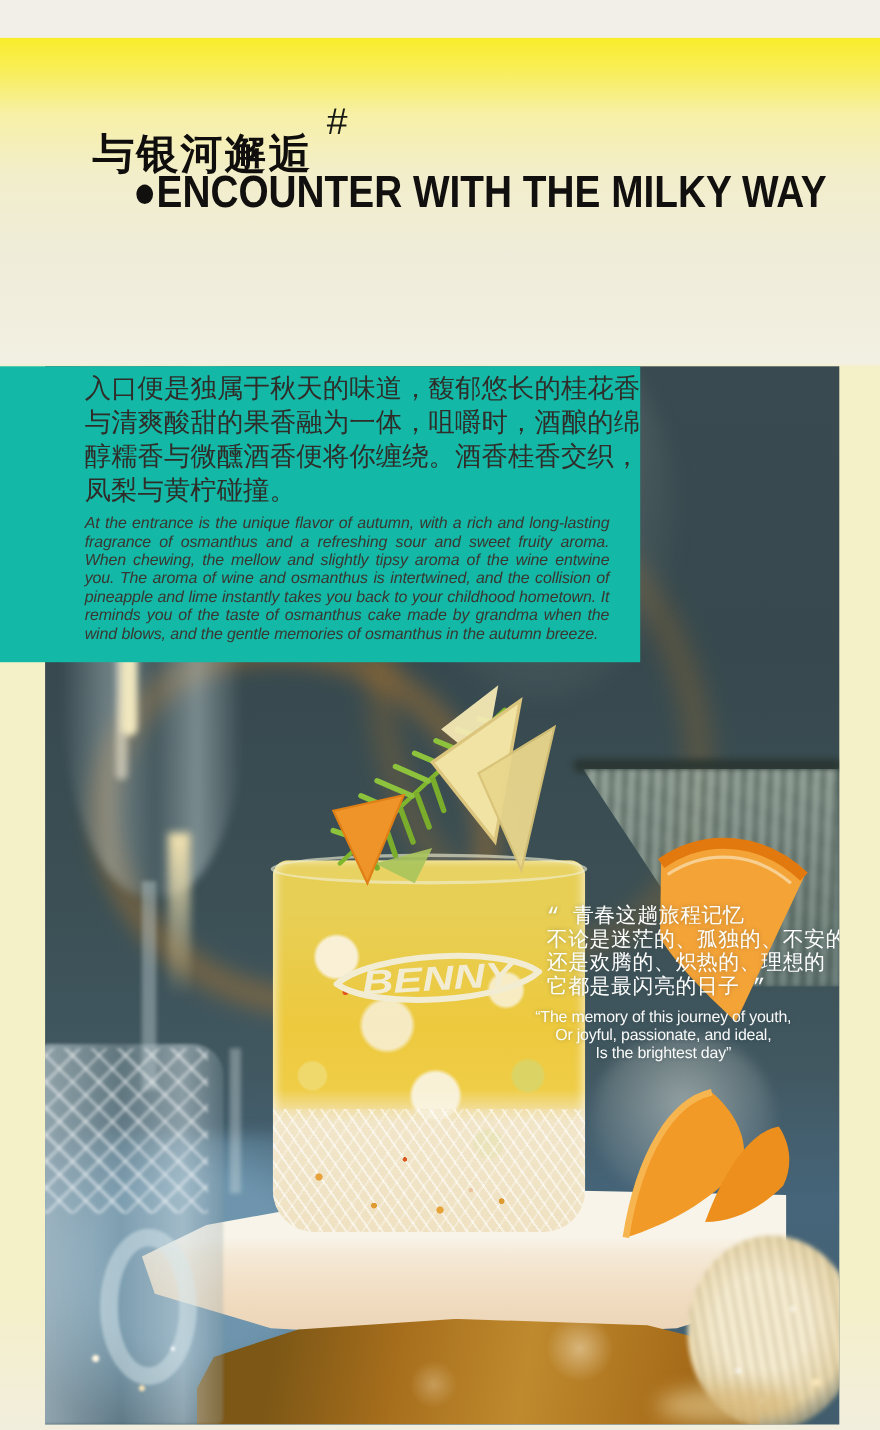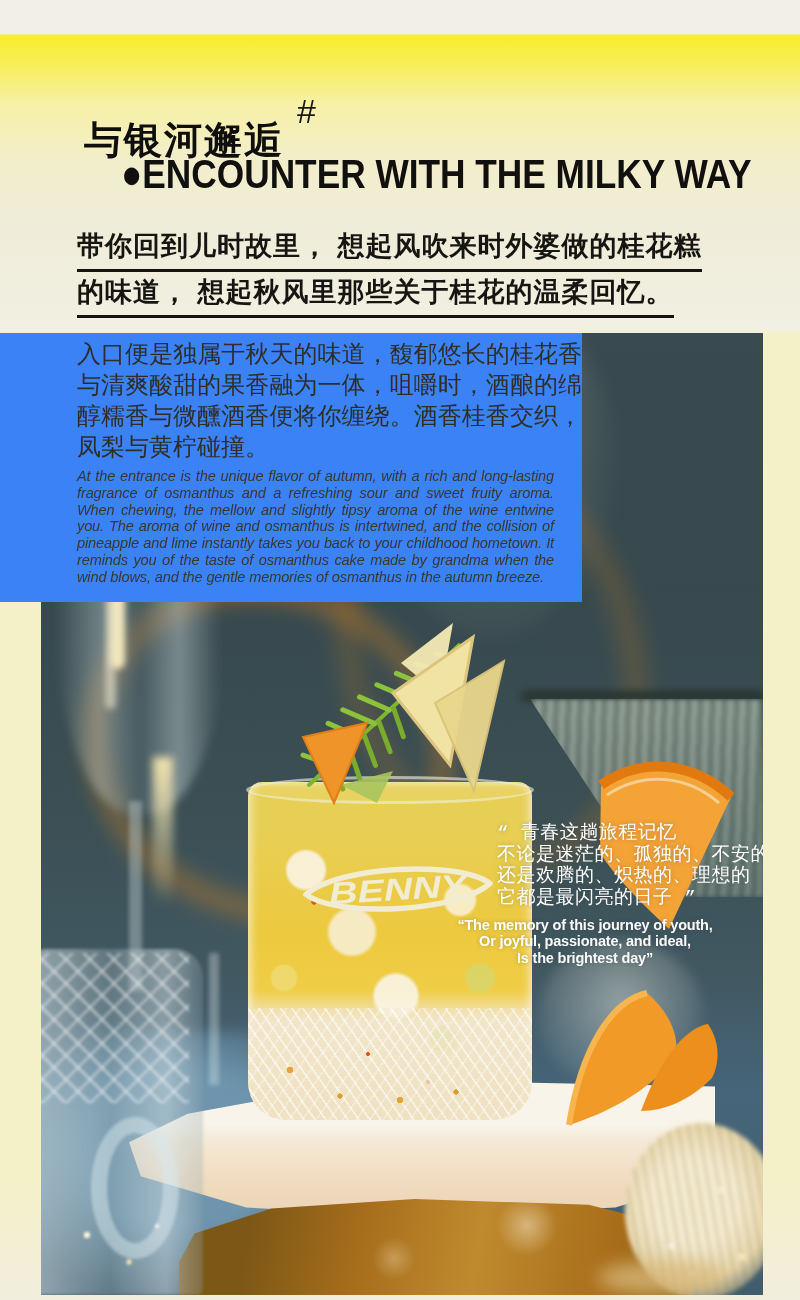--- a/index.html
+++ b/index.html
@@ -123,25 +123,25 @@
       repeating-linear-gradient(80deg, rgba(120,105,60,.18) 0 4px, rgba(120,105,60,0) 4px 10px),
       radial-gradient(circle at 45% 45%, #f6ecd0 0 34%, #e9d8ae 60%, rgba(190,170,120,.28) 82%, rgba(190,170,120,0) 100%);}
   .orb2{ left:556px; top:928px; width:130px; height:34px; background:#d9b97a; border-radius:50%; filter:blur(9px); opacity:.8;}
 
   .decor-svg{ left:0; top:0; width:722px; height:962px; pointer-events:none; }
 
   .logo{ left:262px; top:528px; width:190px; height:56px; transform:rotate(-3.5deg); }
 
   .quote-cn{ left:456px; top:490px; color:#fff; font-size:19px; line-height:21.5px; font-weight:500; letter-spacing:.5px; white-space:nowrap;
     text-shadow:0 0 4px rgba(40,60,60,.35);font-family:Liberation Mono, monospace;}
-  .quote-en{ left:379px; top:584px; width:330px; text-align:center; color:rgba(255,255,255,.97);
-    font-size:14.5px; line-height:16.4px; letter-spacing:-.2px; text-shadow:0 0 4px rgba(40,60,60,.3);font-weight:bold;}
-
-  
-  .desc-box{ left:0; top:333px; width:582px; height:269px; background:#3b82f6; padding:5px 0 0 77px; }
+  .quote-en{ left:397px; top:584px; width:330px; text-align:center; color:rgba(255,255,255,.97);
+    font-size:14.5px; line-height:16.4px; letter-spacing:-.2px; text-shadow:0 0 4px rgba(40,60,60,.3);}
+
+  
+  .desc-box{ left:0; top:333px; width:582px; height:269px; background:#14b8a6; padding:5px 0 0 77px; }
   .desc-cn{ width:505px; font-size:24px; line-height:31px; font-weight:500; color:#2f2d29; text-align:justify; letter-spacing:0; }
   .desc-en{ margin-top:6px; width:477px; font-size:14.5px; line-height:16.8px; color:#393731; text-align:justify; letter-spacing:-.1px;font-style:italic; }
 </style>
 </head>
 <body>
 
 <div style="position:absolute;inset:0;">
 
   <div class="abs photo">
     <div class="abs swirl1"></div>
@@ -225,18 +225,14 @@
 
   <div class="abs desc-box">
     <p class="desc-cn">入口便是独属于秋天的味道，馥郁悠长的桂花香与清爽酸甜的果香融为一体，咀嚼时，酒酿的绵醇糯香与微醺酒香便将你缠绕。酒香桂香交织，凤梨与黄柠碰撞。</p>
     <p class="desc-en">At the entrance is the unique flavor of autumn, with a rich and long-lasting fragrance of osmanthus and a refreshing sour and sweet fruity aroma. When chewing, the mellow and slightly tipsy aroma of the wine entwine you. The aroma of wine and osmanthus is intertwined, and the collision of pineapple and lime instantly takes you back to your childhood hometown. It reminds you of the taste of osmanthus cake made by grandma when the wind blows, and the gentle memories of osmanthus in the autumn breeze.</p>
   </div>
 
   <h1 class="abs title-cn">与银河邂逅</h1>
   <div class="abs hash">#</div>
   <div class="abs title-en">●ENCOUNTER WITH THE MILKY WAY</div>
 
-  <div class="abs tagline">
-    <span class="u">带你回到儿时故里， 想起风吹来时外婆做的桂花糕</span><br>
-    <span class="u">的味道， 想起秋风里那些关于桂花的温柔回忆。</span>
-  </div>
 
 </div>
 
 </body></html>

